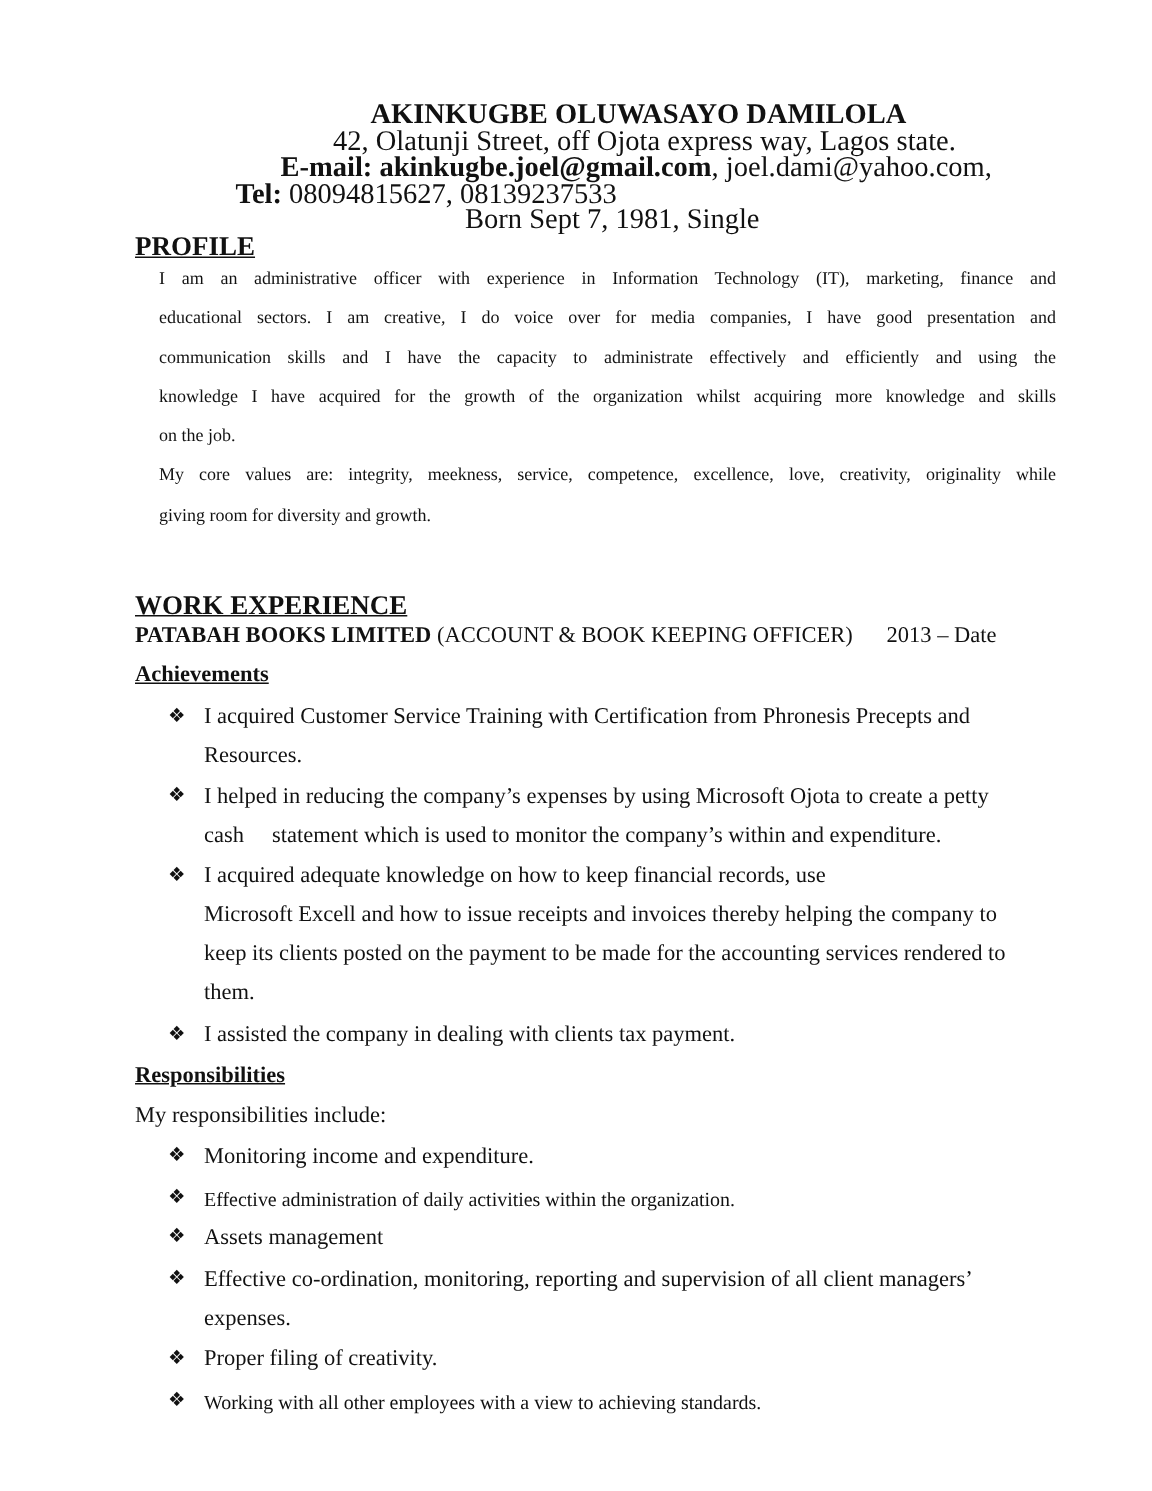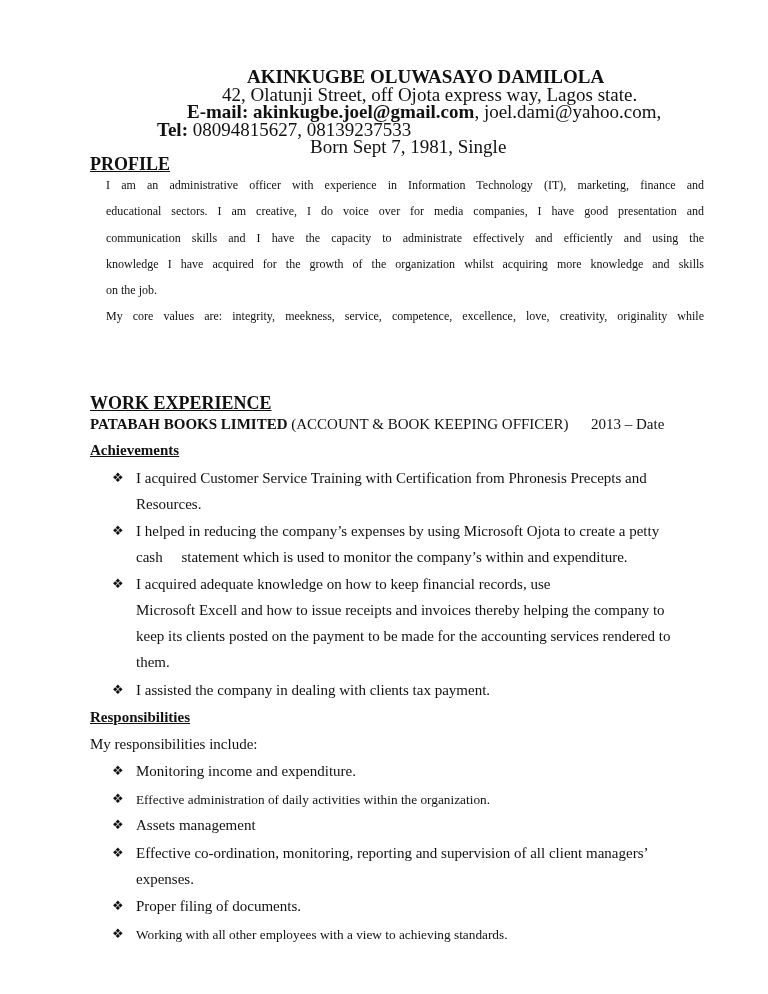--- a/index.html
+++ b/index.html
@@ -37,20 +37,21 @@
 <div class="abs hdr" style="left:310px; top:138px;">Born Sept 7, 1981, Single</div>
 
 <div class="abs sec" style="left:90px; top:154px;">PROFILE</div>
 <div class="para" style="top:172px;">
   <span class="ln">I am an administrative officer with experience in Information Technology (IT), marketing, finance and</span>
   <span class="ln">educational sectors. I am creative, I do voice over for media companies, I have good presentation and</span>
   <span class="ln">communication skills and I have the capacity to administrate effectively and efficiently and using the</span>
   <span class="ln">knowledge I have acquired for the growth of the organization whilst acquiring more knowledge and skills</span>
   <span class="ln last">on the job.</span>
   <span class="ln">My core values are: integrity, meekness, service, competence, excellence, love, creativity, originality while</span>
+  <span class="ln last">giving room for diversity and growth.</span>
 </div>
 
 <div class="abs sec" style="left:90px; top:393px;">WORK EXPERIENCE</div>
 <div class="abs txt15" style="left:90px; top:416px;">
   <span class="b">PATABAH BOOKS LIMITED</span><span> (ACCOUNT &amp; BOOK KEEPING OFFICER)</span>
 </div>
 <div class="abs txt15" style="left:591px; top:416px;">2013 – Date</div>
 
 <div class="abs sec txt15" style="left:90px; top:442px;">Achievements</div>
 
@@ -91,18 +92,18 @@
   <span class="bul-icon">❖</span>
   <span class="bul-text">Assets management</span>
 </div>
 <div class="bul" style="top:845px;">
   <span class="bul-icon">❖</span>
   <span class="bul-text" style="top:0;">Effective co-ordination, monitoring, reporting and supervision of all client managers’</span>
   <span class="bul-text" style="top:26px;">expenses.</span>
 </div>
 <div class="bul" style="top:898px;">
   <span class="bul-icon">❖</span>
-  <span class="bul-text">Proper filing of documents.</span>
+  <span class="bul-text">Proper filing of creativity.</span>
 </div>
 <div class="bul" style="top:926px;">
   <span class="bul-icon">❖</span>
   <span class="bul-text small" style="top:1px;">Working with all other employees with a view to achieving standards.</span>
 </div>
 
 </body></html>

